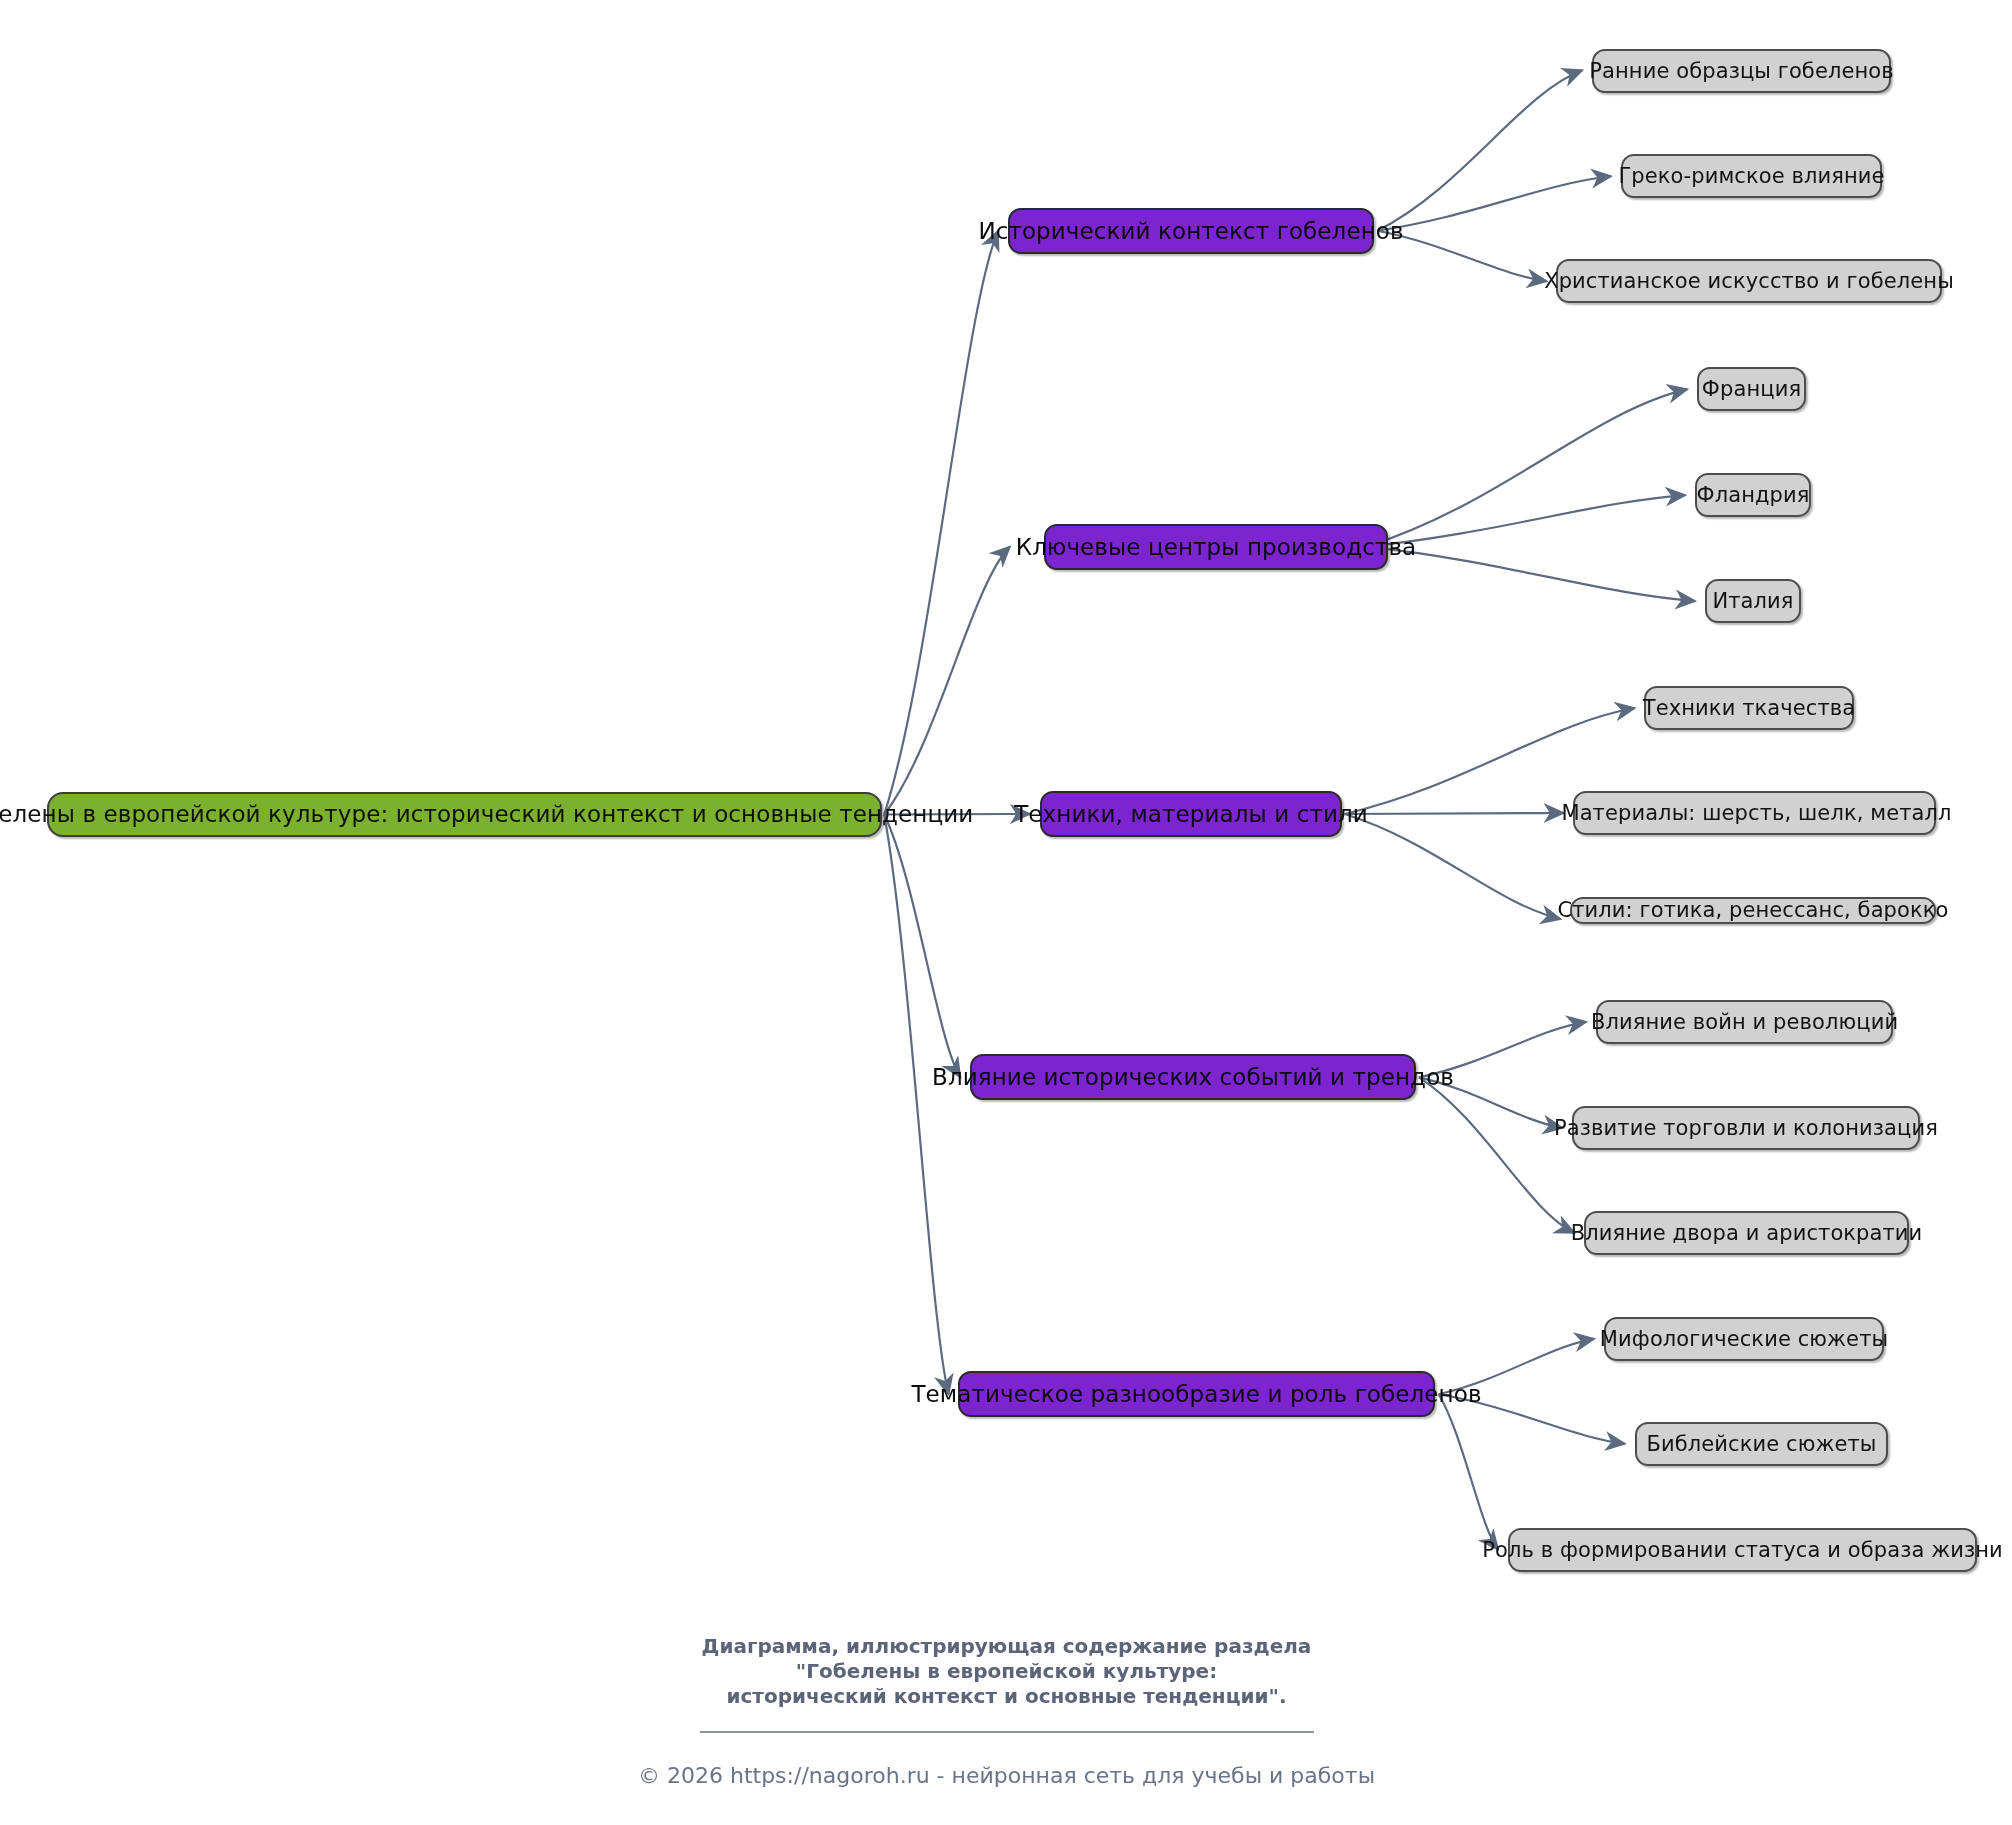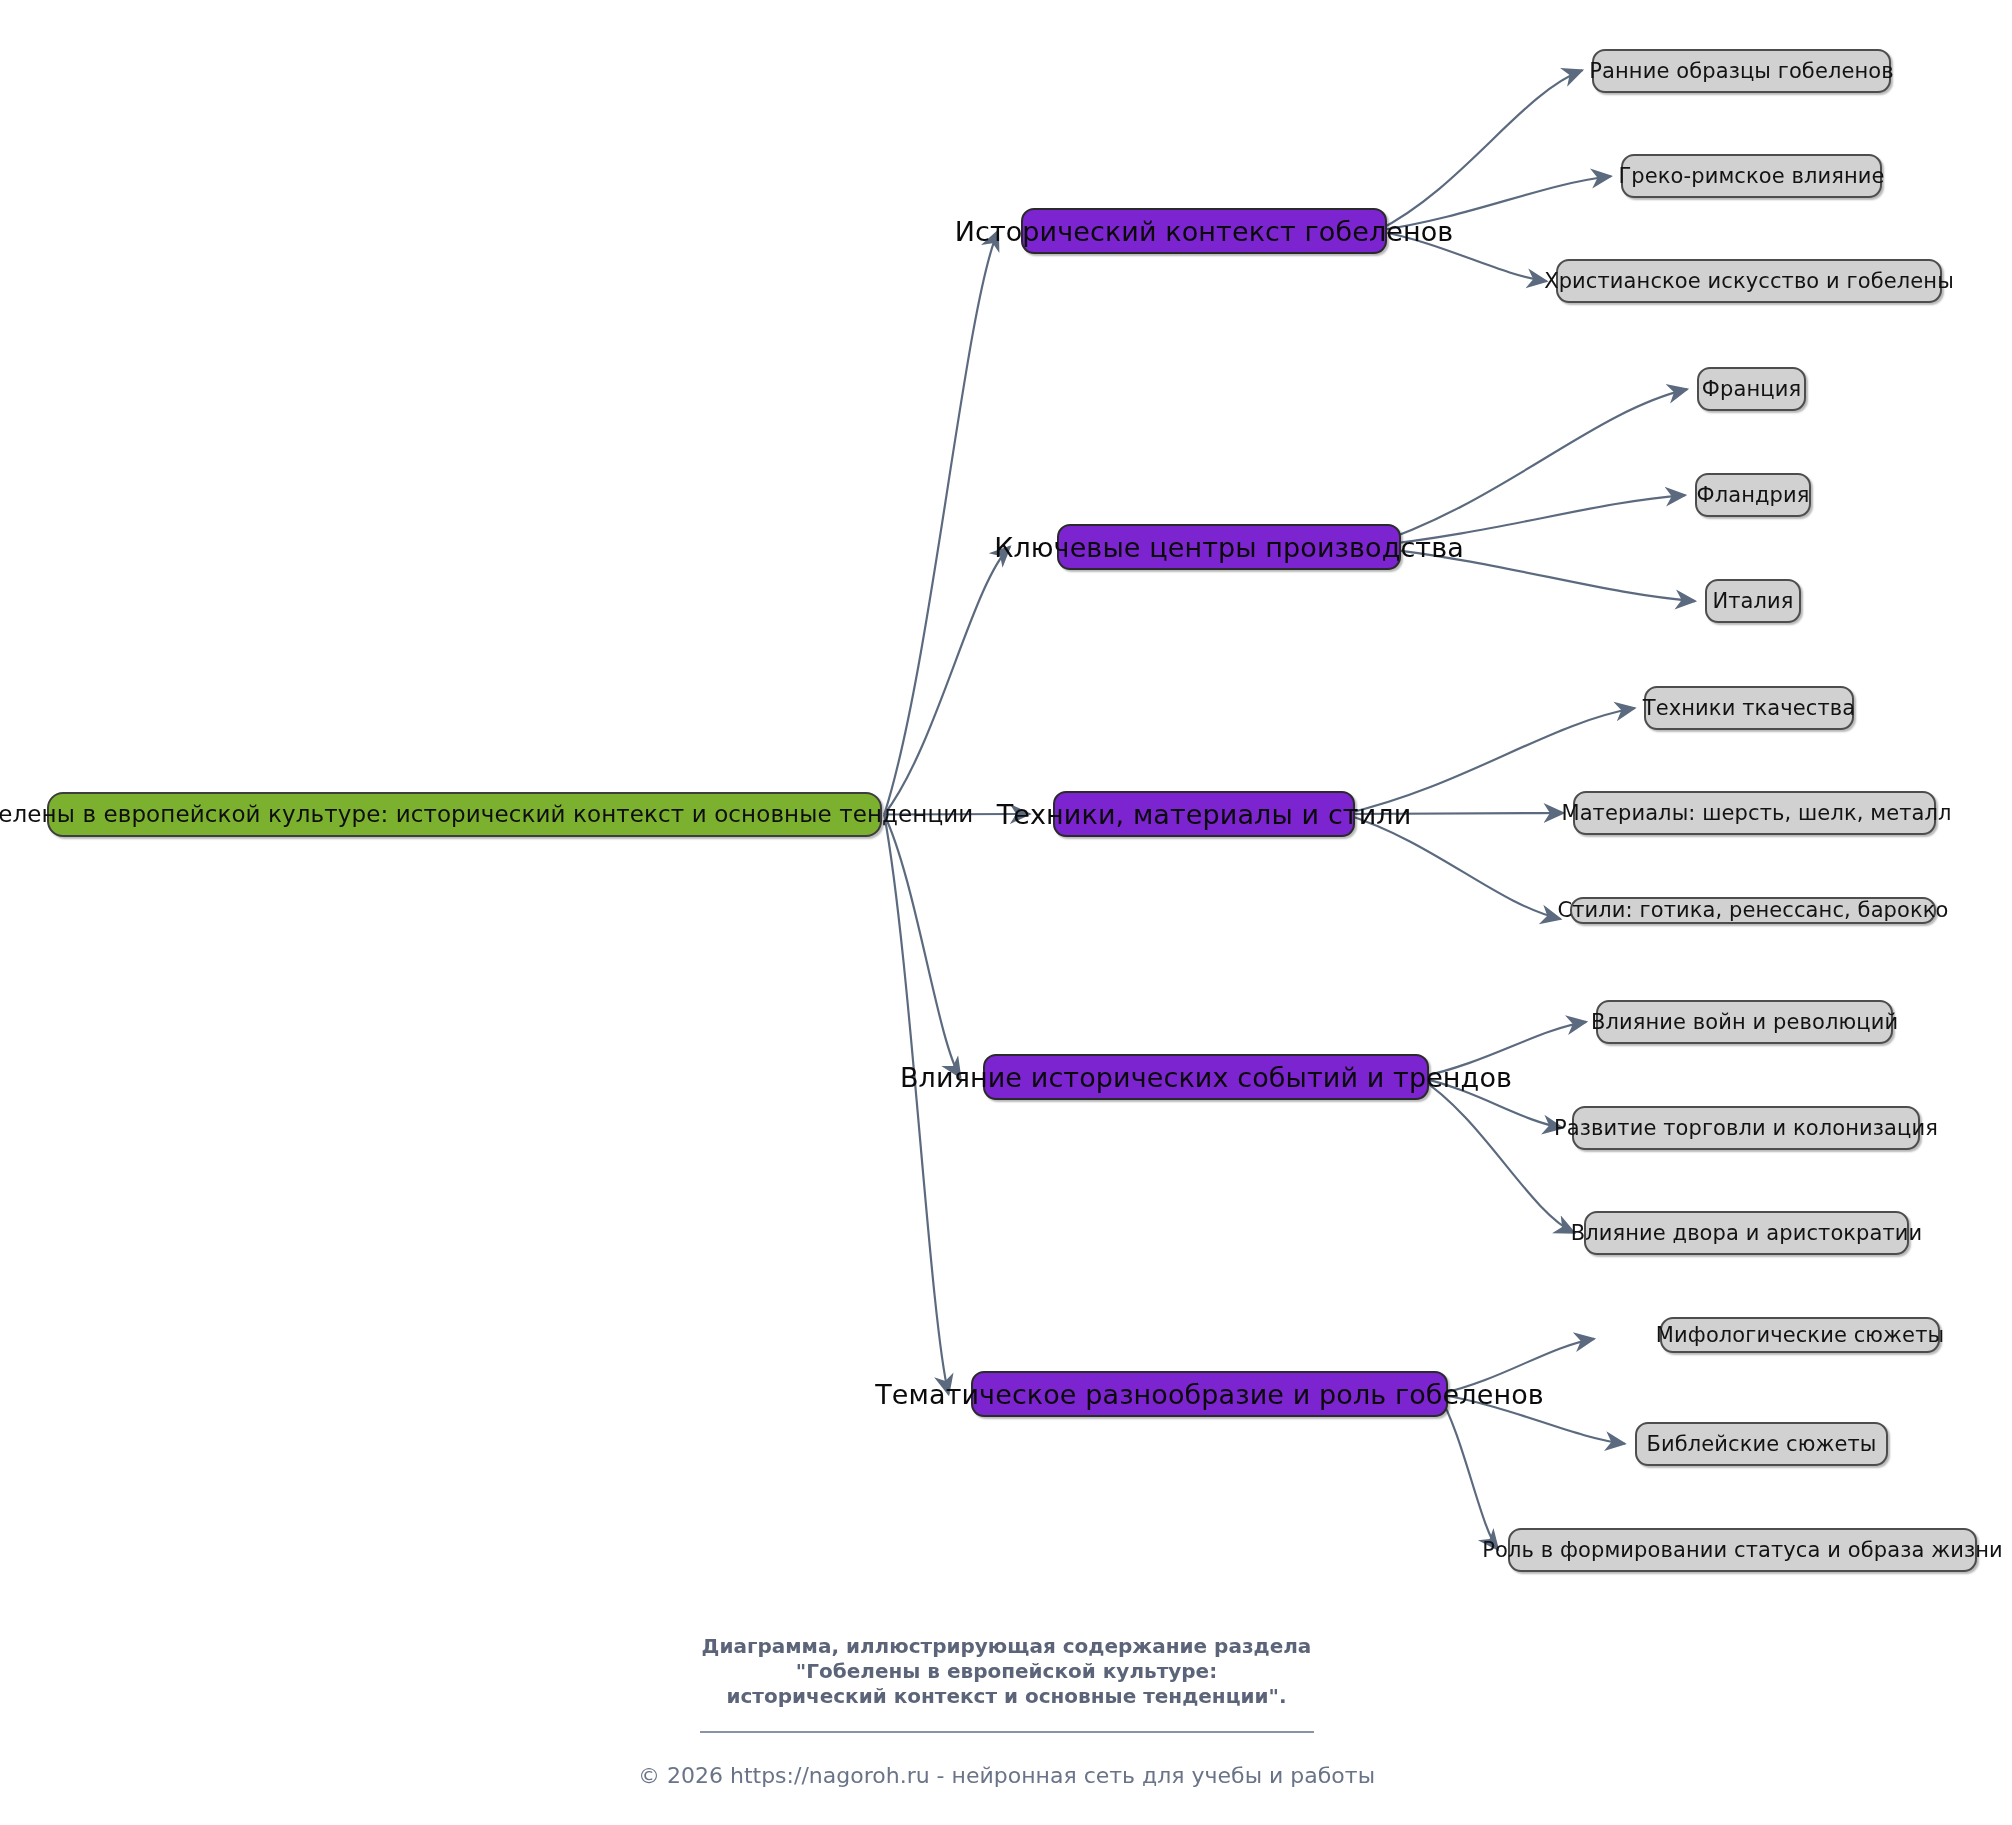--- a/index.html
+++ b/index.html
@@ -54,24 +54,23 @@
     color: #0f0f0f;
     font-size: 23px;
     padding: 0 16px;
     border-radius: 16px;
   }
 
   .node.branch {
     background: #7b24cf;
     border-color: #2a2a2a;
     color: #0b0b0b;
-    font-size: 27px;
+    font-size: 23px;
     padding: 8px 16px;
     border-radius: 13px;
-    margin-left: 13px;
   }
 
   .node.leaf {
     background: #d1d1d1;
     border-color: #4d4d4d;
     color: #131313;
     font-size: 21px;
     padding: 0 16px;
     border-radius: 13px;
   }
@@ -187,21 +186,21 @@
       </div>
       <div class="node leaf" style="left: 1572px; top: 1106px; width: 348px; height: 44px;">
         <span>Развитие торговли и колонизация</span>
       </div>
       <div class="node leaf" style="left: 1584px; top: 1211px; width: 325px; height: 44px;">
         <span>Влияние двора и аристократии</span>
       </div>
       <div class="node branch" style="left: 958px; top: 1371px; width: 477px; height: 46px;">
         <span>Тематическое разнообразие и роль гобеленов</span>
       </div>
-      <div class="node leaf" style="left: 1660px; top: 1317px; width: 280px; height: 36px;">
+      <div class="node leaf" style="left: 1604px; top: 1317px; width: 280px; height: 44px;">
         <span>Мифологические сюжеты</span>
       </div>
       <div class="node leaf" style="left: 1635px; top: 1422px; width: 253px; height: 44px;">
         <span>Библейские сюжеты</span>
       </div>
       <div class="node leaf" style="left: 1508px; top: 1528px; width: 469px; height: 44px;">
         <span>Роль в формировании статуса и образа жизни</span>
       </div>
     </div>
 

